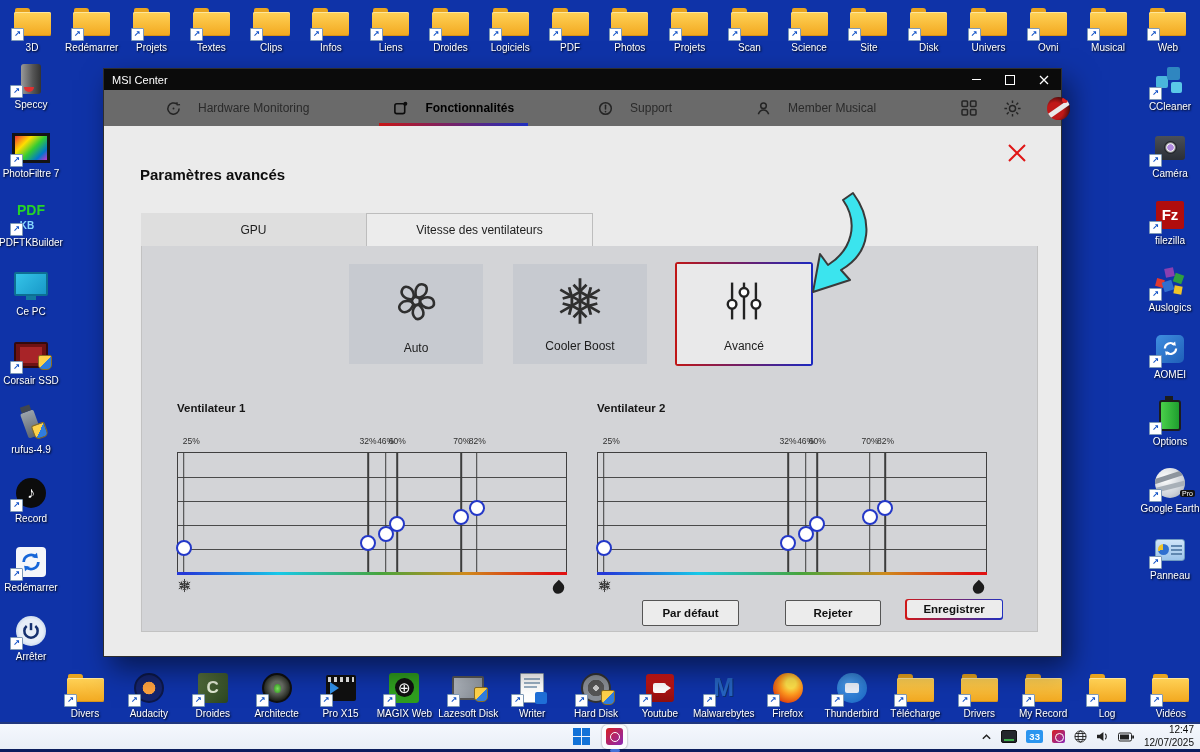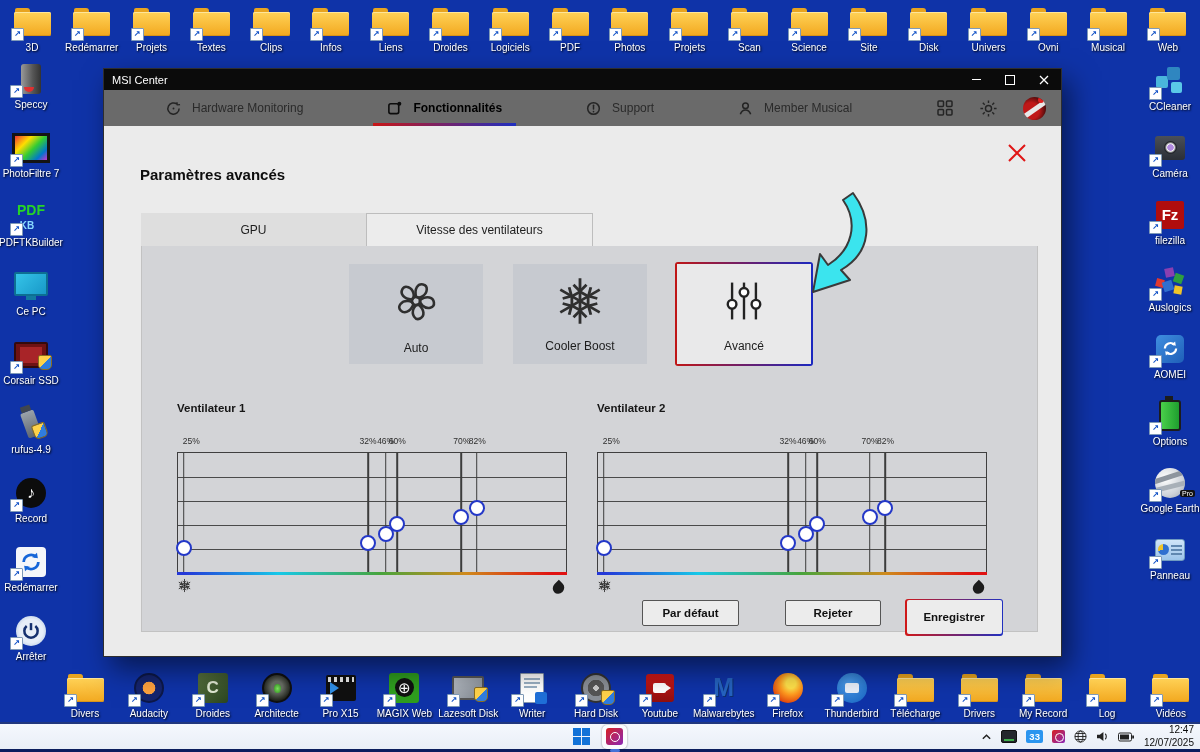--- a/index.html
+++ b/index.html
@@ -22,21 +22,21 @@
   .tile{display:inline-block;position:relative}
   .shield{position:absolute;right:-6px;bottom:-4px;width:12px;height:13px;
       background:linear-gradient(135deg,#ffd24a 50%,#2f7de0 50%);border:1px solid #8a6d1f;border-radius:2px 2px 5px 5px}
   
   #msi{position:absolute;left:103px;top:68px;width:957px;height:587px;background:#ebebeb;
        border:1px solid #2e2e2e;box-shadow:8px 12px 26px rgba(0,0,0,.5)}
   .titlebar{height:21px;background:#0b0b0b;color:#fff;display:flex;align-items:center;font-size:11px;padding-left:8px}
   .wctrls{margin-left:auto;display:flex;align-items:center}
   .wc{width:34px;height:21px;display:flex;align-items:center;justify-content:center;cursor:pointer}
   .nav{display:flex;align-items:center;height:36px;background:#6a6a6a;padding-left:62px;gap:84px;position:relative}
-  .navitem{display:flex;align-items:center;gap:11px;font-size:12px;color:#2a2a2a;position:relative;cursor:pointer;white-space:nowrap}
+  .navitem{display:flex;align-items:center;gap:17px;font-size:12px;color:#2a2a2a;position:relative;cursor:pointer;white-space:nowrap}
   .navitem.active{font-weight:bold;color:#000}
   .navu{position:absolute;left:-14px;right:-14px;bottom:-10px;height:3px;background:linear-gradient(90deg,#c81616,#1f2fc0)}
   .nav-right{margin-left:auto;display:flex;align-items:center;gap:25px;padding-right:20px}
   .dlgbody{position:relative;height:530px}
   .dlgtitle{position:absolute;left:36px;top:40px;font-size:15px;font-weight:bold;color:#0e0e0e}
   .dlgclose{position:absolute;right:30px;top:15px;width:26px;height:26px;cursor:pointer}
   .tabstrip{position:absolute;left:37px;top:87px;width:895px;height:33px;display:flex;border-bottom:1px solid #c6c6c6}
   .tab{width:225px;display:flex;align-items:center;justify-content:center;font-size:12px;color:#1d1d1d;background:#dedede;cursor:pointer}
   .tab.active{background:#ececec;border:1px solid #bdbdbd;border-bottom:none}
   .panel{position:absolute;left:37px;top:120px;width:895px;height:385px;background:#d3d4d7;border:1px solid #c2c2c2;border-top:none}
@@ -60,21 +60,21 @@
   .gradbar{position:absolute;left:-1px;right:-1px;bottom:-2px;height:3.4px;
        background:linear-gradient(90deg,#2438d8 2%,#16c8e8 26%,#47a43c 52%,#cf8a1c 74%,#e01212 96%)}
   .ccold{position:absolute;left:0;top:176px}
   .chot{position:absolute;right:3px;top:178px}
   .flame{display:inline-block;width:11px;height:12px;background:#1c1c1c;border-radius:0 50% 50% 50%;transform:rotate(45deg)}
   
   .btn{position:absolute;top:354px;height:24px;background:#ececec;border:1.4px solid #555;border-radius:2px;
        font-size:11.5px;font-weight:bold;color:#111;display:flex;align-items:center;justify-content:center;
        cursor:pointer;font-family:"Liberation Sans",sans-serif}
   .btnwrap{position:absolute;top:352.5px;padding:1.6px;background:linear-gradient(90deg,#d01818,#2030c0);border-radius:3px}
-  .btnwrap .btn{position:static;border:none;width:95px;height:34px}
+  .btnwrap .btn{position:static;border:none;width:95px;height:18px}
   
   #taskbar{position:absolute;left:0;right:0;bottom:0;height:30px;background:linear-gradient(#f5f8fd,#e9eef7);
        border-top:2px solid #21377e;border-bottom:3px solid #0c1e5e;box-sizing:border-box}
   .tb-center{position:absolute;left:0;right:0;top:0;height:25px;display:flex;justify-content:center;align-items:center;gap:12px}
   .winlogo{display:grid;grid-template-columns:8px 8px;grid-gap:1.5px;cursor:pointer}
   .winlogo span{width:8px;height:8px;background:#1272d8}
   .tbapp{position:relative;width:25px;height:24px;background:#fbfcfe;border-radius:5px;box-shadow:0 0 2px rgba(0,0,0,.45);
        display:flex;align-items:center;justify-content:center;cursor:pointer}
   .tbapp-in{width:17px;height:17px;border-radius:3px;background:linear-gradient(135deg,#d82020,#8a28b8);position:relative}
   .tbapp-in span{position:absolute;left:4px;top:4px;width:8px;height:8px;border:1.4px solid #fff;border-radius:50%}

